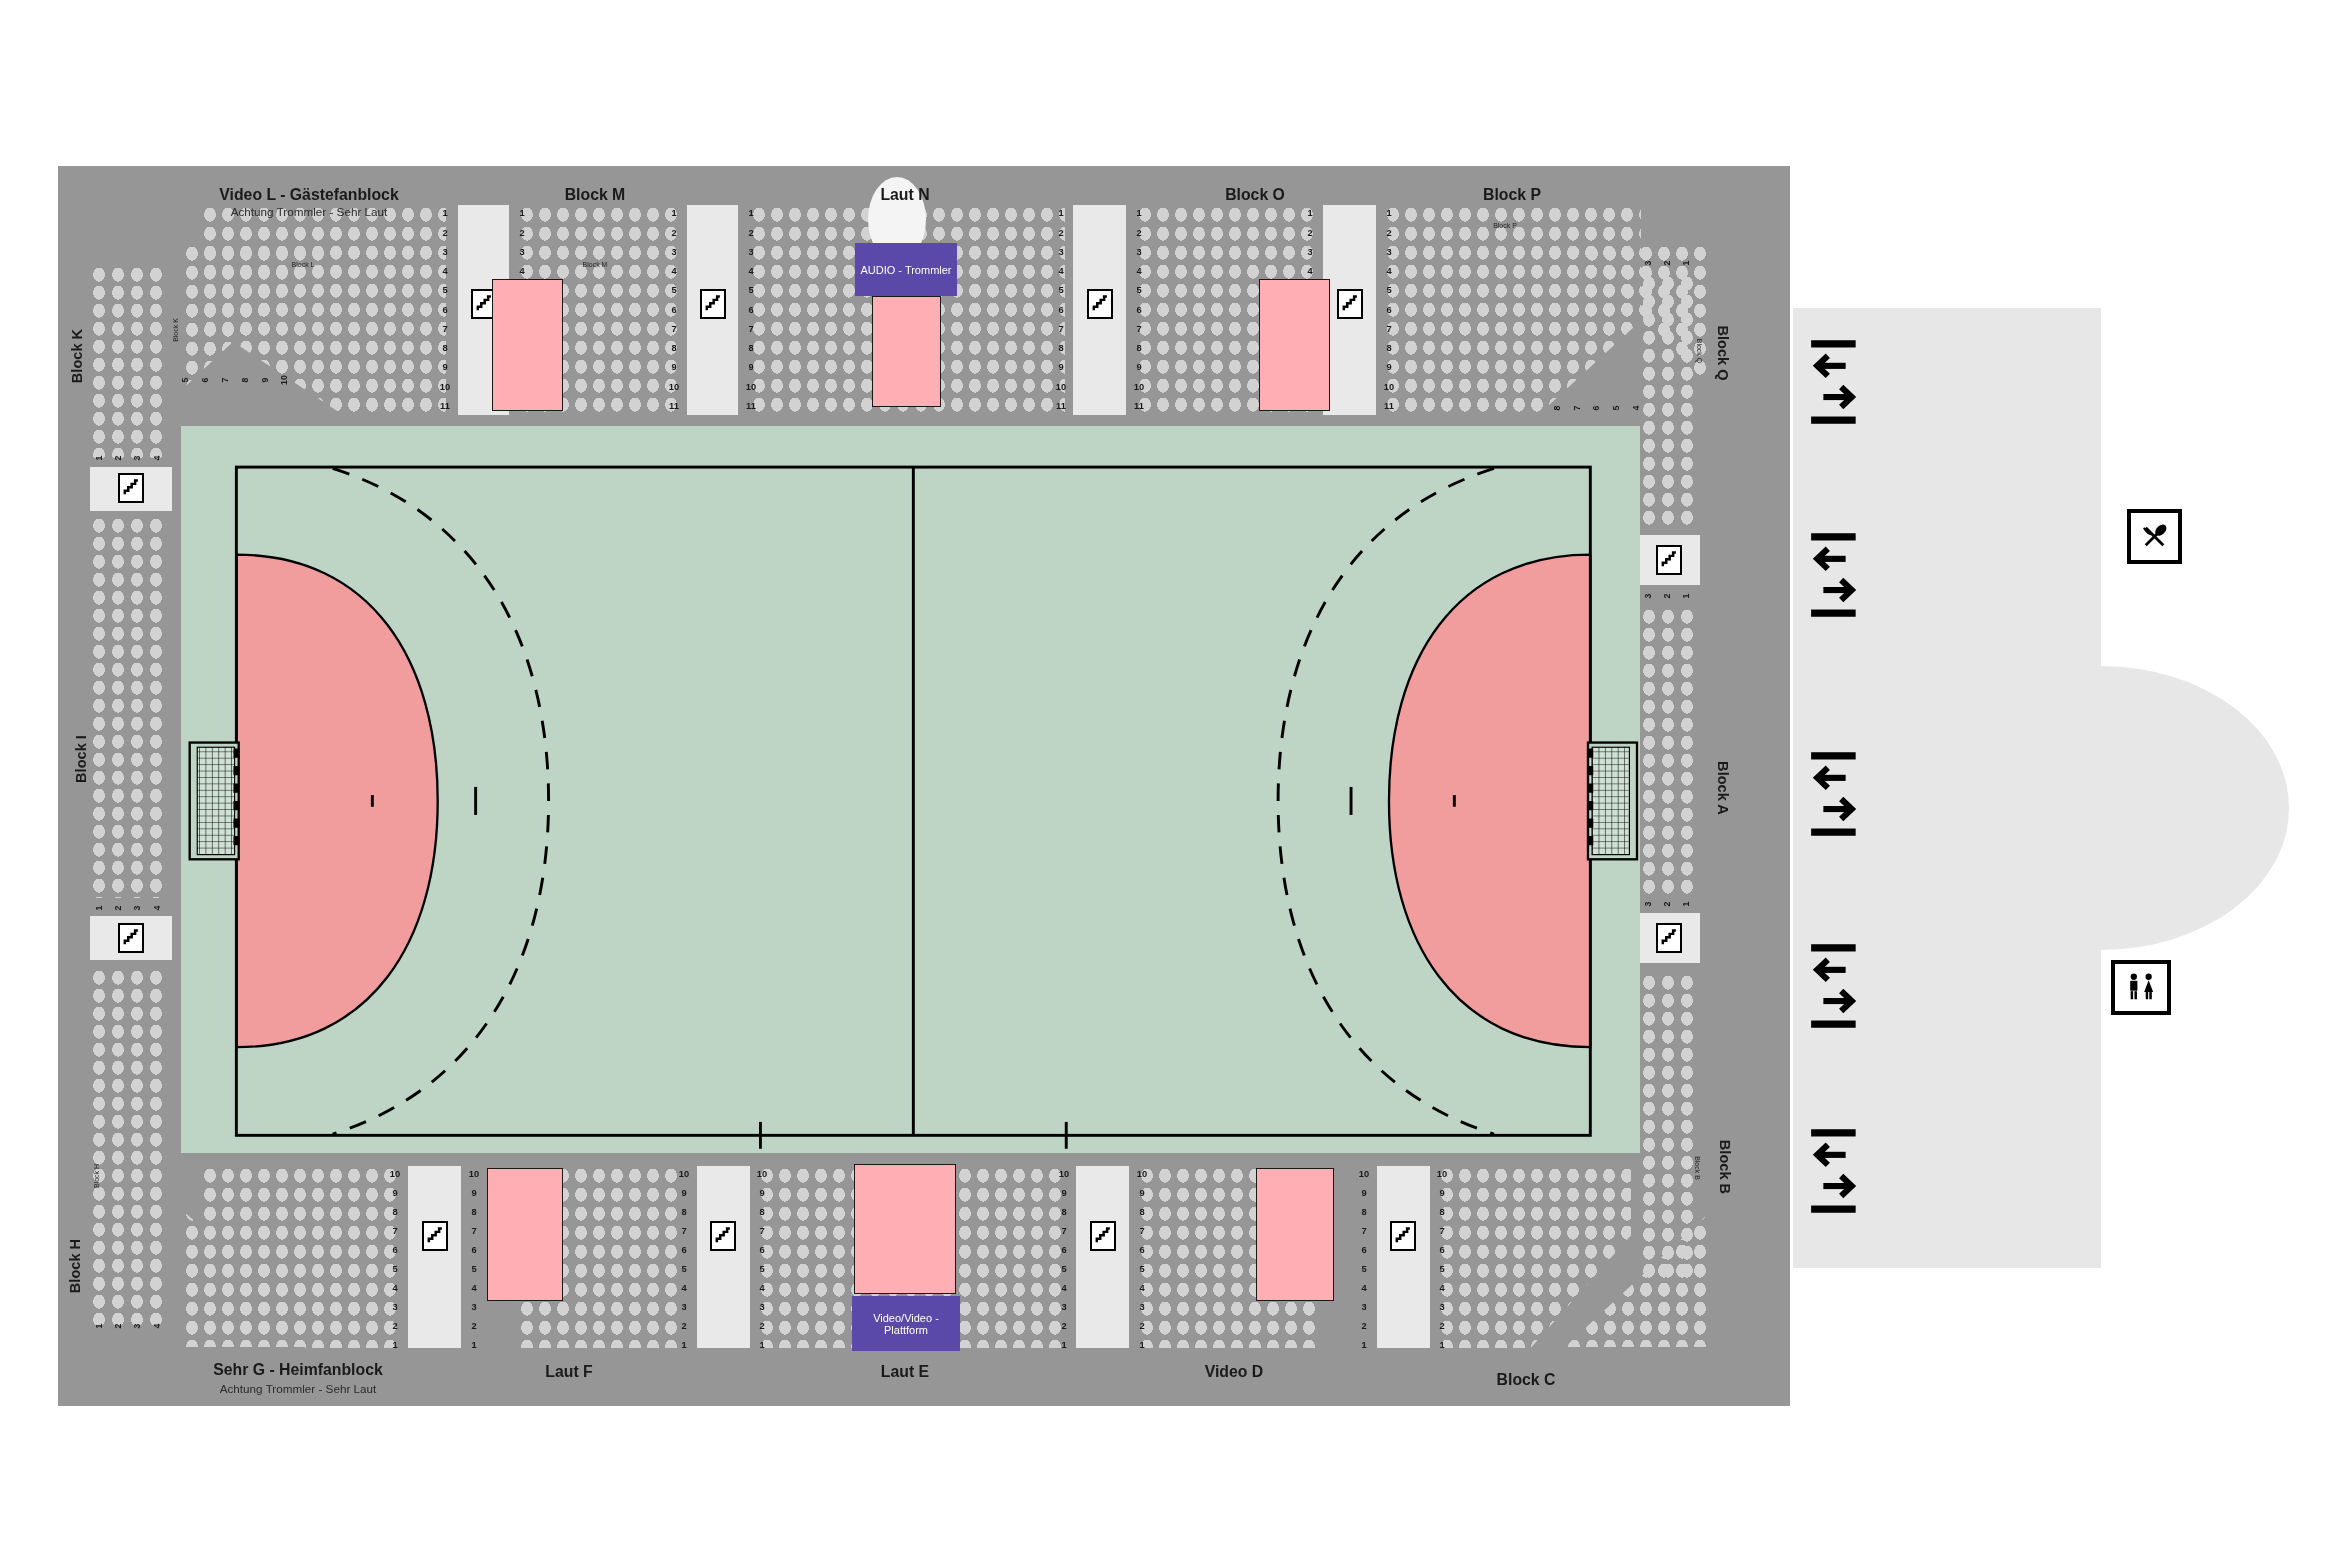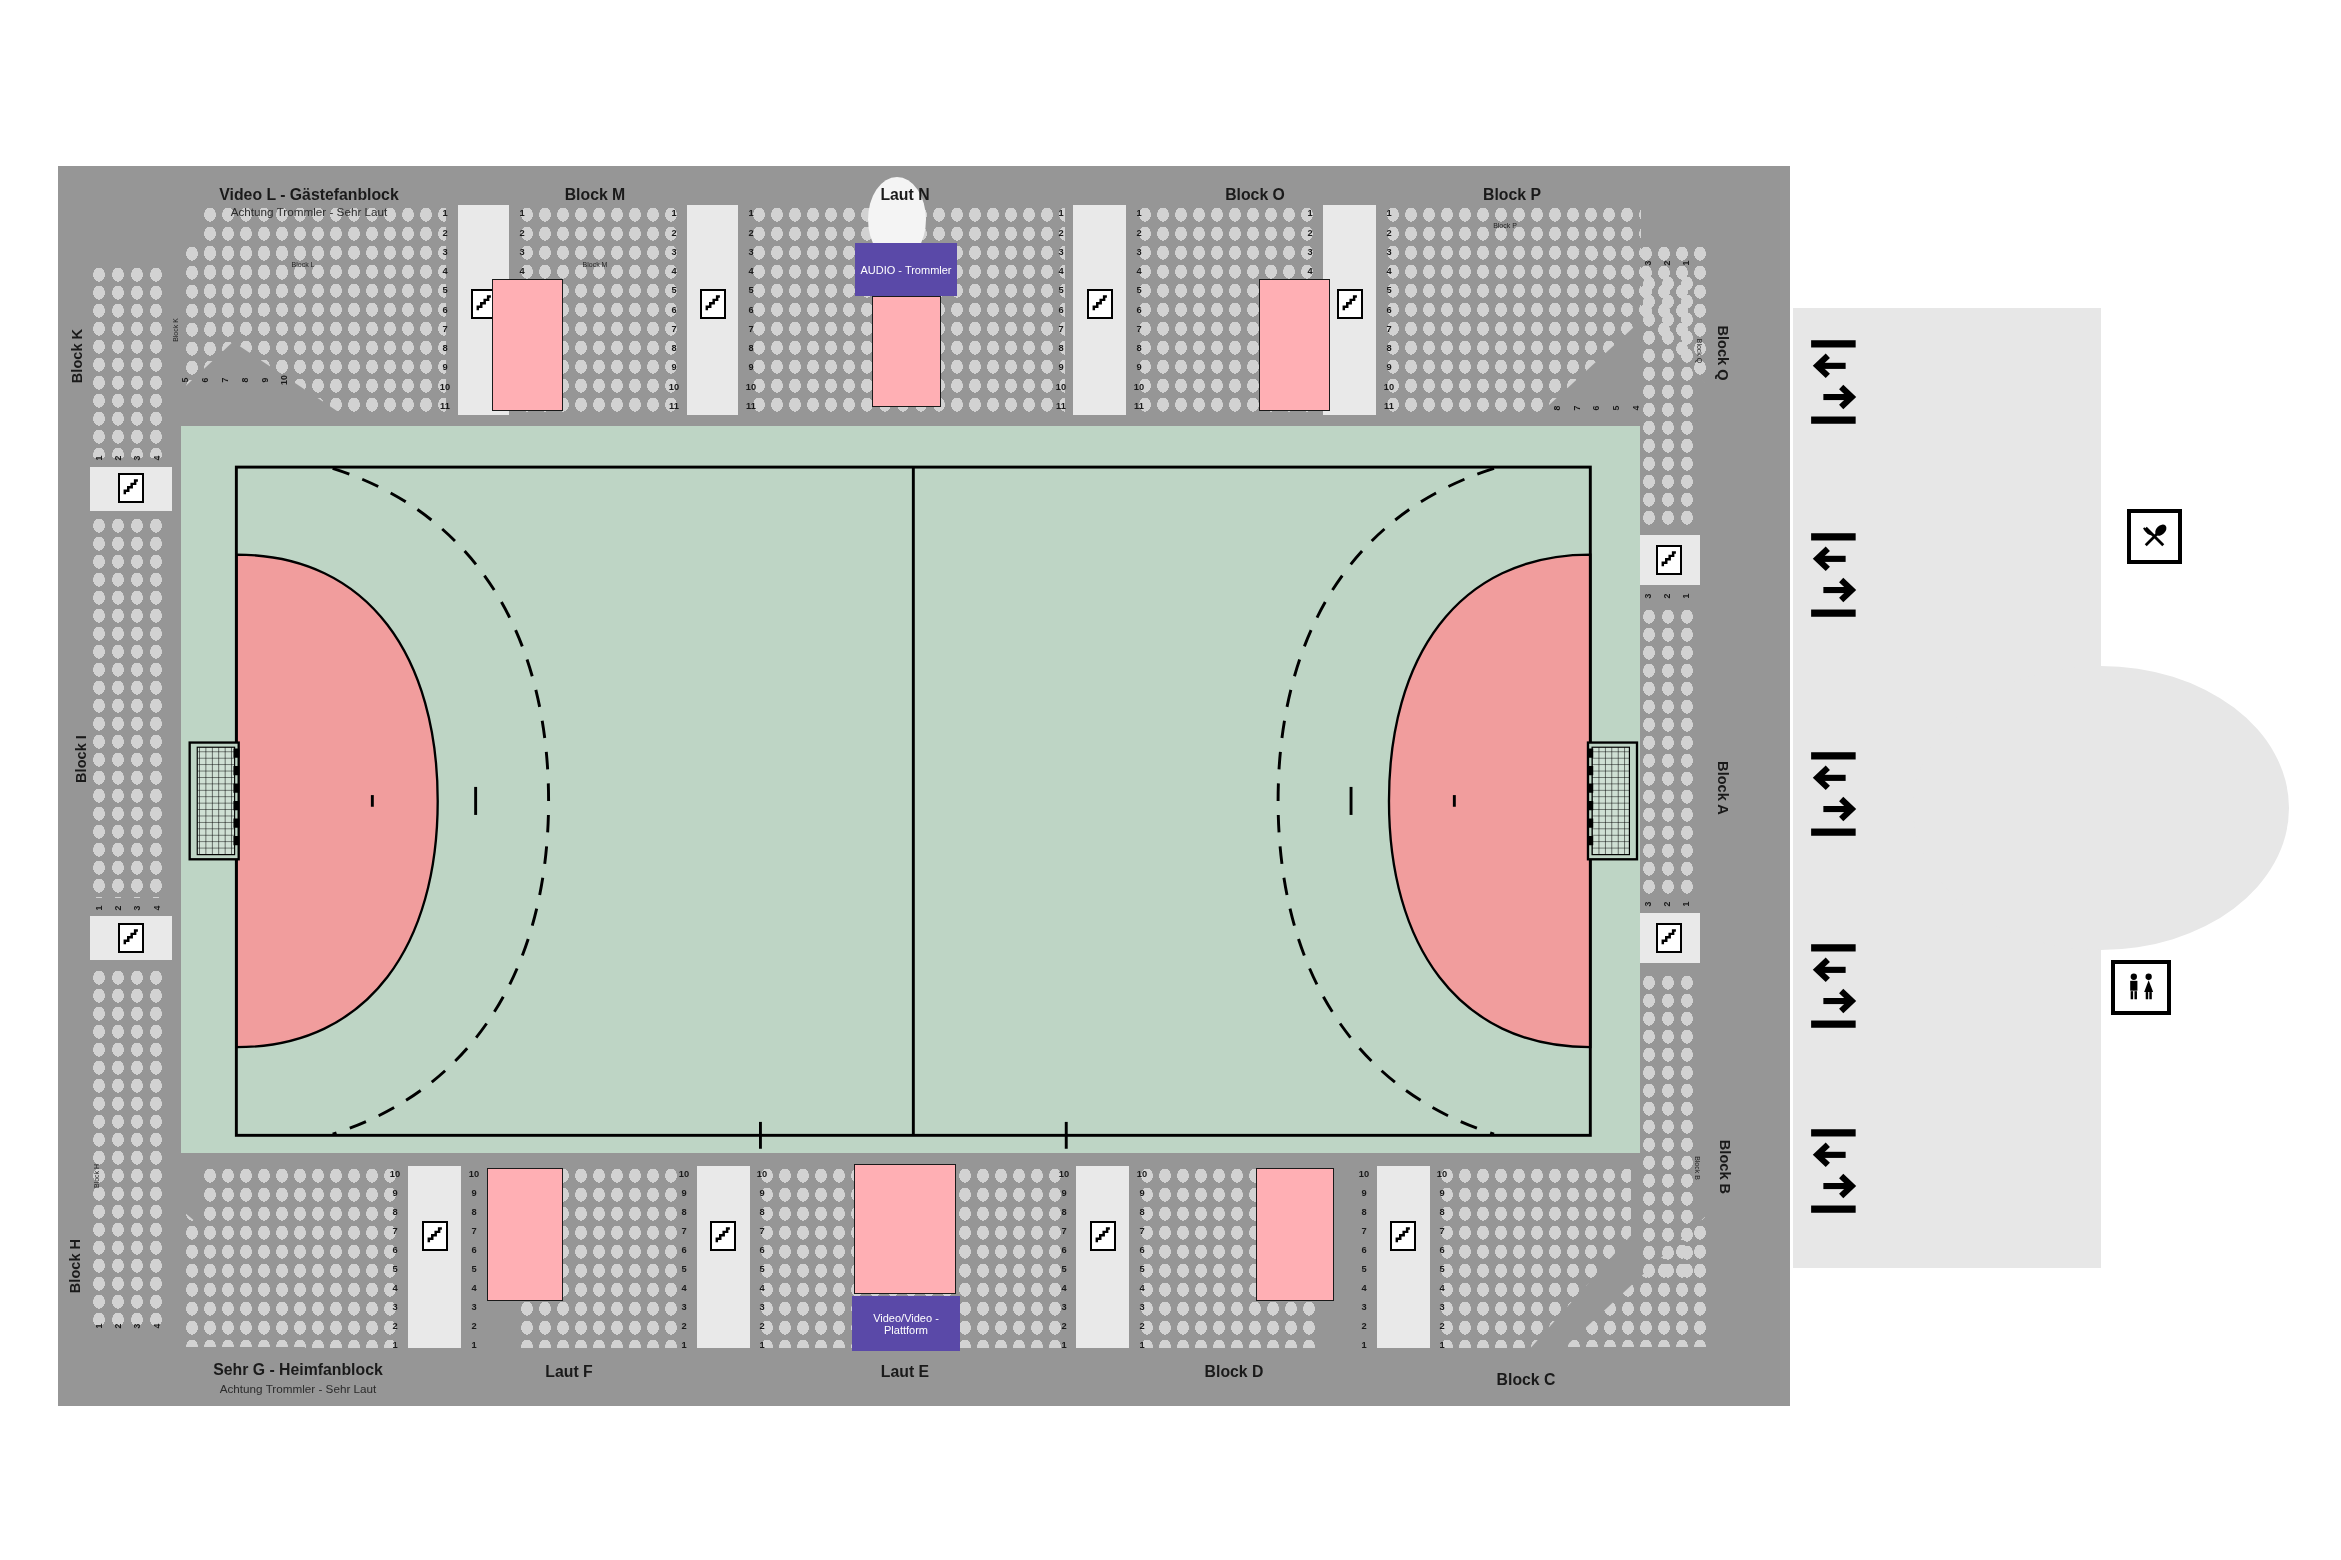--- a/index.html
+++ b/index.html
@@ -388,21 +388,21 @@
   <div class="title" style="left:309px;top:186px;">Video L - Gästefanblock</div>
   <div class="subtitle" style="left:309px;top:205px;">Achtung Trommler - Sehr Laut</div>
   <div class="title" style="left:595px;top:186px;">Block M</div>
   <div class="title" style="left:905px;top:186px;">Laut N</div>
   <div class="title" style="left:1231px;top:186px;margin-left:24px;">Block O</div>
   <div class="title" style="left:1512px;top:186px;">Block P</div>
   <div class="title" style="left:298px;top:1361px;">Sehr G - Heimfanblock</div>
   <div class="subtitle" style="left:298px;top:1382px;">Achtung Trommler - Sehr Laut</div>
   <div class="title" style="left:569px;top:1363px;">Laut F</div>
   <div class="title" style="left:905px;top:1363px;">Laut E</div>
-  <div class="title" style="left:1234px;top:1363px;">Block D</div>
+  <div class="title" style="left:1234px;top:1363px;">Video D</div>
   <div class="title" style="left:1526px;top:1363px;margin-top:8px;">Block C</div>
 
   <div class="sidelabel" style="left:77px;top:356px;">Block K</div>
   <div class="sidelabel" style="left:81px;top:759px;">Block I</div>
   <div class="sidelabel" style="left:75px;top:1266px;">Block H</div>
   <div class="sidelabel cw" style="left:1723px;top:353px;">Block Q</div>
   <div class="sidelabel cw" style="left:1723px;top:788px;">Block A</div>
   <div class="sidelabel cw" style="left:1725px;top:1167px;">Block B</div>
 
   <div class="smalllabel" style="left:303px;top:264px;">Block L</div>

